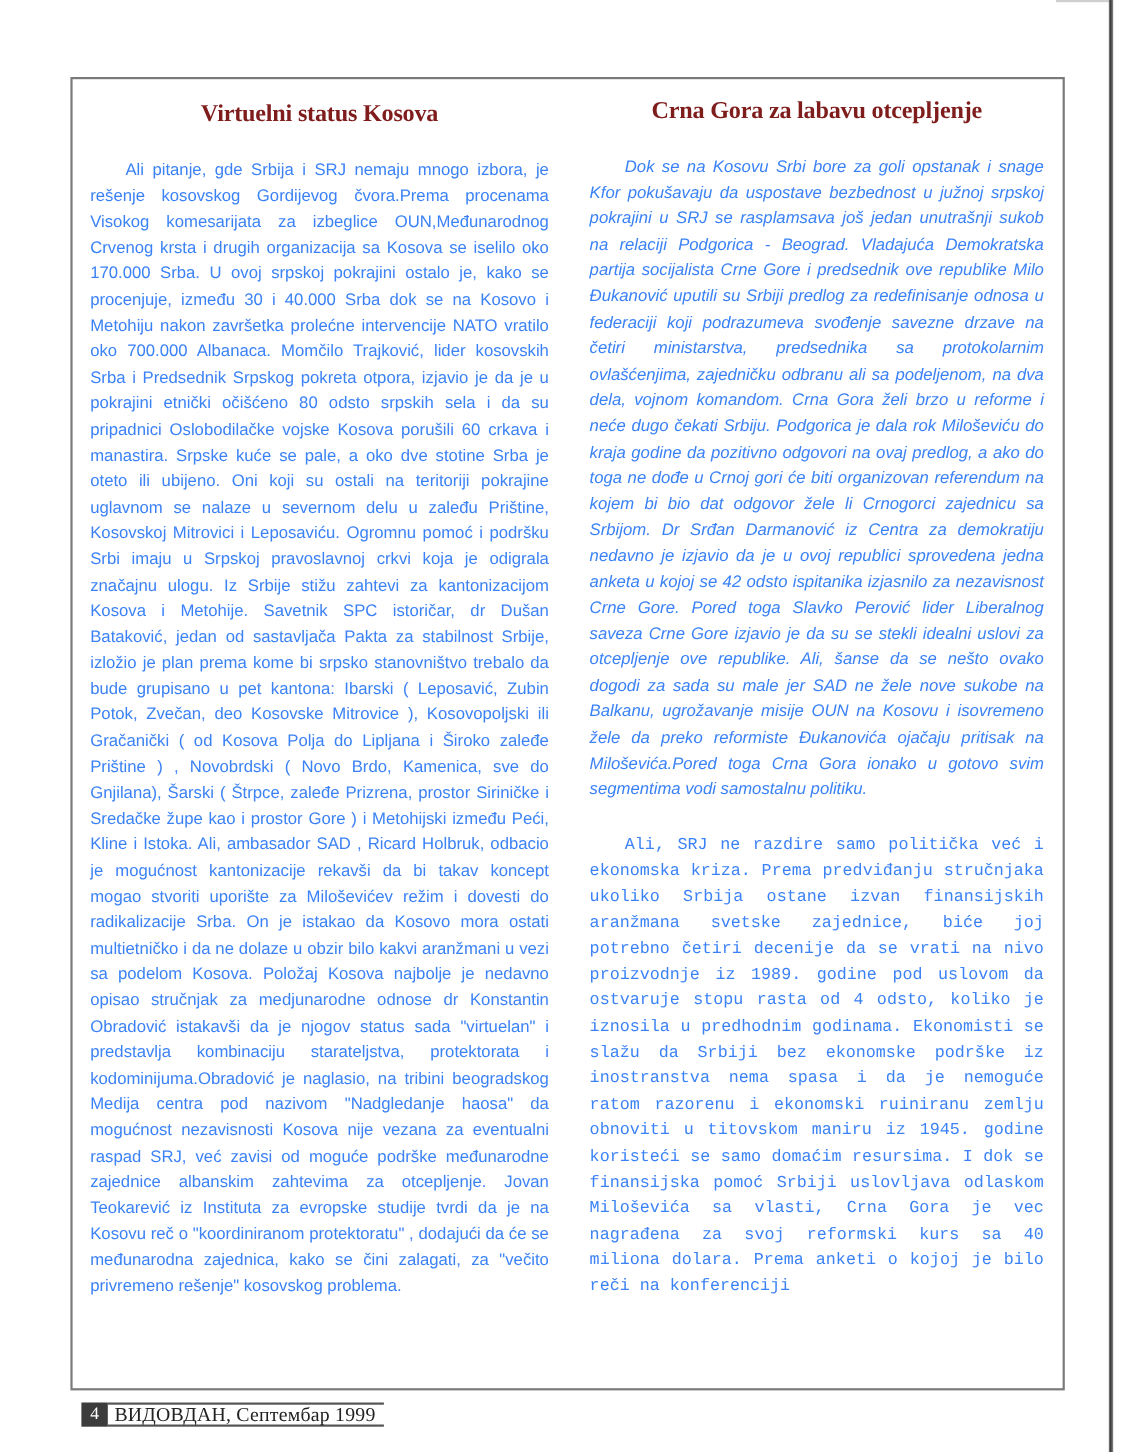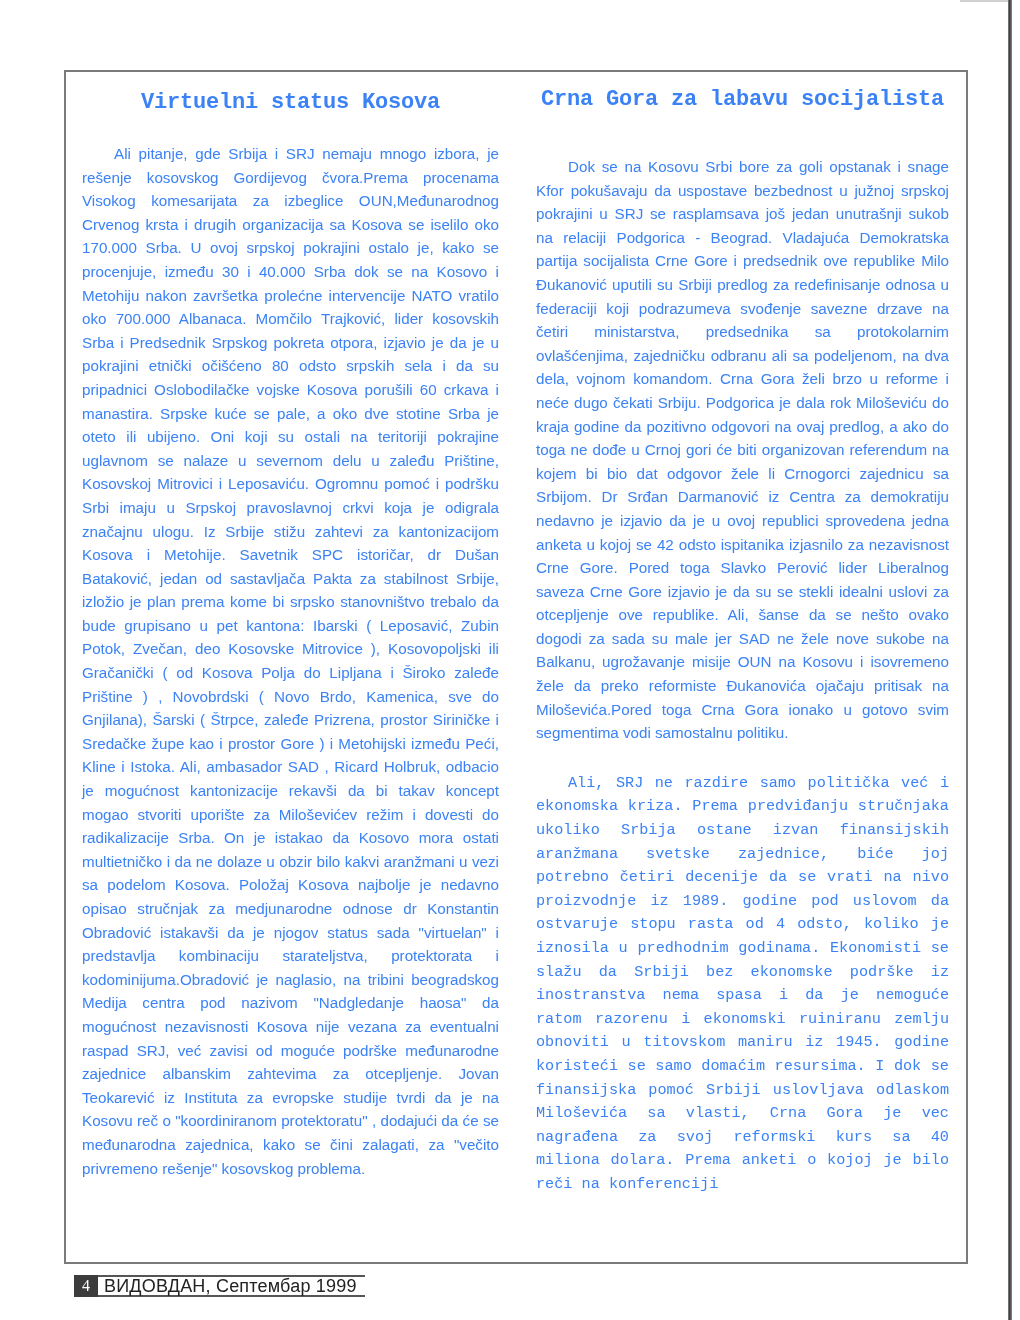--- a/index.html
+++ b/index.html
@@ -31,61 +31,61 @@
       border: 2px solid #7a7a7a;
       box-sizing: border-box;
     }
     .col {
       position: absolute;
       top: 70px;
     }
     .col-left { left: 82px; width: 417px; }
     .col-right { left: 536px; width: 413px; }
     .headline {
-      font-family: Liberation Mono, monospace;
+      font-family: Liberation Serif, serif;
       font-weight: bold;
       font-size: 22px;
       text-align: center;
-      color: #3b82f6;
+      color: #7f1d1d;
       margin: 0;
       letter-spacing: -0.2px;
     }
     .col-left .headline { margin-top: 20px; }
     .col-right .headline { margin-top: 17px; }
     .body-text {
       font-size: 15.2px;
       line-height: 23.6px;
       text-align: justify;
       color: #3b82f6;
       margin: 0;
       text-indent: 32px;
       hyphens: none;
     }
     .col-left .body-text { margin-top: 27px; }
-    .col-right .body-text.first { margin-top: 43px; }
+    .col-right .body-text.first { margin-top: 27px; font-style: italic; }
     .headline.section2 { margin-top: 80px; }
     .body-text.second { margin-top: 27px; font-family: Liberation Mono, monospace; }
 
     .footer {
       position: absolute;
       left: 74px; top: 1275px;
       height: 22px;
       display: flex;
       align-items: stretch;
     }
     .page-num {
       background: #3c3c3c;
       color: #ffffff;
       width: 24px;
       font-family: "Liberation Serif", serif;
       font-size: 16px;
       display: flex; align-items: center; justify-content: center;
     }
     .footer-title {
-      font-family: Liberation Sans, sans-serif;
+      font-family: Liberation Serif, serif;
       font-size: 18px;
       color: #222;
       padding: 0 8px 0 6px;
       border-bottom: 2px solid #555;
       border-top: 2px solid #555;
       display: flex; align-items: center;
       letter-spacing: 0.2px;
     }
   </style>
 </head>
@@ -95,21 +95,21 @@
 <div class="page-edge"></div>
 
 <div class="frame"></div>
 
 <div class="col col-left">
   <h2 class="headline">Virtuelni status Kosova</h2>
   <p class="body-text">Ali pitanje, gde Srbija i SRJ nemaju mnogo izbora, je rešenje kosovskog Gordijevog čvora.Prema procenama Visokog komesarijata za izbeglice OUN,Međunarodnog Crvenog krsta i drugih organizacija sa Kosova se iselilo oko 170.000 Srba. U ovoj srpskoj pokrajini ostalo je, kako se procenjuje, između 30 i 40.000 Srba dok se na Kosovo i Metohiju nakon završetka prolećne intervencije NATO vratilo oko 700.000 Albanaca. Momčilo Trajković, lider kosovskih Srba i Predsednik Srpskog pokreta otpora, izjavio je da je u pokrajini etnički očišćeno 80 odsto srpskih sela i da su pripadnici Oslobodilačke vojske Kosova porušili 60 crkava i manastira. Srpske kuće se pale, a oko dve stotine Srba je oteto ili ubijeno. Oni koji su ostali na teritoriji pokrajine uglavnom se nalaze u severnom delu u zaleđu Prištine, Kosovskoj Mitrovici i Leposaviću. Ogromnu pomoć i podršku Srbi imaju u Srpskoj pravoslavnoj crkvi koja je odigrala značajnu ulogu. Iz Srbije stižu zahtevi za kantonizacijom Kosova i Metohije. Savetnik SPC istoričar, dr Dušan Bataković, jedan od sastavljača Pakta za stabilnost Srbije, izložio je plan prema kome bi srpsko stanovništvo trebalo da bude grupisano u pet kantona: Ibarski ( Leposavić, Zubin Potok, Zvečan, deo Kosovske Mitrovice ), Kosovopoljski ili Gračanički ( od Kosova Polja do Lipljana i Široko zaleđe Prištine ) , Novobrdski ( Novo Brdo, Kamenica, sve do Gnjilana), Šarski ( Štrpce, zaleđe Prizrena, prostor Siriničke i Sredačke župe kao i prostor Gore ) i Metohijski između Peći, Kline i Istoka. Ali, ambasador SAD , Ricard Holbruk, odbacio je mogućnost kantonizacije rekavši da bi takav koncept mogao stvoriti uporište za Miloševićev režim i dovesti do radikalizacije Srba. On je istakao da Kosovo mora ostati multietničko i da ne dolaze u obzir bilo kakvi aranžmani u vezi sa podelom Kosova. Položaj Kosova najbolje je nedavno opisao stručnjak za medjunarodne odnose dr Konstantin Obradović istakavši da je njogov status sada "virtuelan" i predstavlja kombinaciju starateljstva, protektorata i kodominijuma.Obradović je naglasio, na tribini beogradskog Medija centra pod nazivom "Nadgledanje haosa" da mogućnost nezavisnosti Kosova nije vezana za eventualni raspad SRJ, već zavisi od moguće podrške međunarodne zajednice albanskim zahtevima za otcepljenje. Jovan Teokarević iz Instituta za evropske studije tvrdi da je na Kosovu reč o "koordiniranom protektoratu" , dodajući da će se međunarodna zajednica, kako se čini zalagati, za "večito privremeno rešenje" kosovskog problema.</p>
 </div>
 
 <div class="col col-right">
-  <h2 class="headline">Crna Gora za labavu socijalista</h2>
+  <h2 class="headline">Crna Gora za labavu otcepljenje</h2>
   <p class="body-text first">Dok se na Kosovu Srbi bore za goli opstanak i snage Kfor pokušavaju da uspostave bezbednost u južnoj srpskoj pokrajini u SRJ se rasplamsava još jedan unutrašnji sukob na relaciji Podgorica - Beograd. Vladajuća Demokratska partija socijalista Crne Gore i predsednik ove republike Milo Đukanović uputili su Srbiji predlog za redefinisanje odnosa u federaciji koji podrazumeva svođenje savezne drzave na četiri ministarstva, predsednika sa protokolarnim ovlašćenjima, zajedničku odbranu ali sa podeljenom, na dva dela, vojnom komandom. Crna Gora želi brzo u reforme i neće dugo čekati Srbiju. Podgorica je dala rok Miloševiću do kraja godine da pozitivno odgovori na ovaj predlog, a ako do toga ne dođe u Crnoj gori će biti organizovan referendum na kojem bi bio dat odgovor žele li Crnogorci zajednicu sa Srbijom. Dr Srđan Darmanović iz Centra za demokratiju nedavno je izjavio da je u ovoj republici sprovedena jedna anketa u kojoj se 42 odsto ispitanika izjasnilo za nezavisnost Crne Gore. Pored toga Slavko Perović lider Liberalnog saveza Crne Gore izjavio je da su se stekli idealni uslovi za otcepljenje ove republike. Ali, šanse da se nešto ovako dogodi za sada su male jer SAD ne žele nove sukobe na Balkanu, ugrožavanje misije OUN na Kosovu i isovremeno žele da preko reformiste Đukanovića ojačaju pritisak na Miloševića.Pored toga Crna Gora ionako u gotovo svim segmentima vodi samostalnu politiku.</p>
   <p class="body-text second">Ali, SRJ ne razdire samo politička već i ekonomska kriza. Prema predviđanju stručnjaka ukoliko Srbija ostane izvan finansijskih aranžmana svetske zajednice, biće joj potrebno četiri decenije da se vrati na nivo proizvodnje iz 1989. godine pod uslovom da ostvaruje stopu rasta od 4 odsto, koliko je iznosila u predhodnim godinama. Ekonomisti se slažu da Srbiji bez ekonomske podrške iz inostranstva nema spasa i da je nemoguće ratom razorenu i ekonomski ruiniranu zemlju obnoviti u titovskom maniru iz 1945. godine koristeći se samo domaćim resursima. I dok se finansijska pomoć Srbiji uslovljava odlaskom Miloševića sa vlasti, Crna Gora je vec nagrađena za svoj reformski kurs sa 40 miliona dolara. Prema anketi o kojoj je bilo reči na konferenciji</p>
 </div>
 
 <div class="footer">
   <div class="page-num">4</div>
   <div class="footer-title">ВИДОВДАН, Септембар 1999</div>
 </div>
 
 </body></html>

